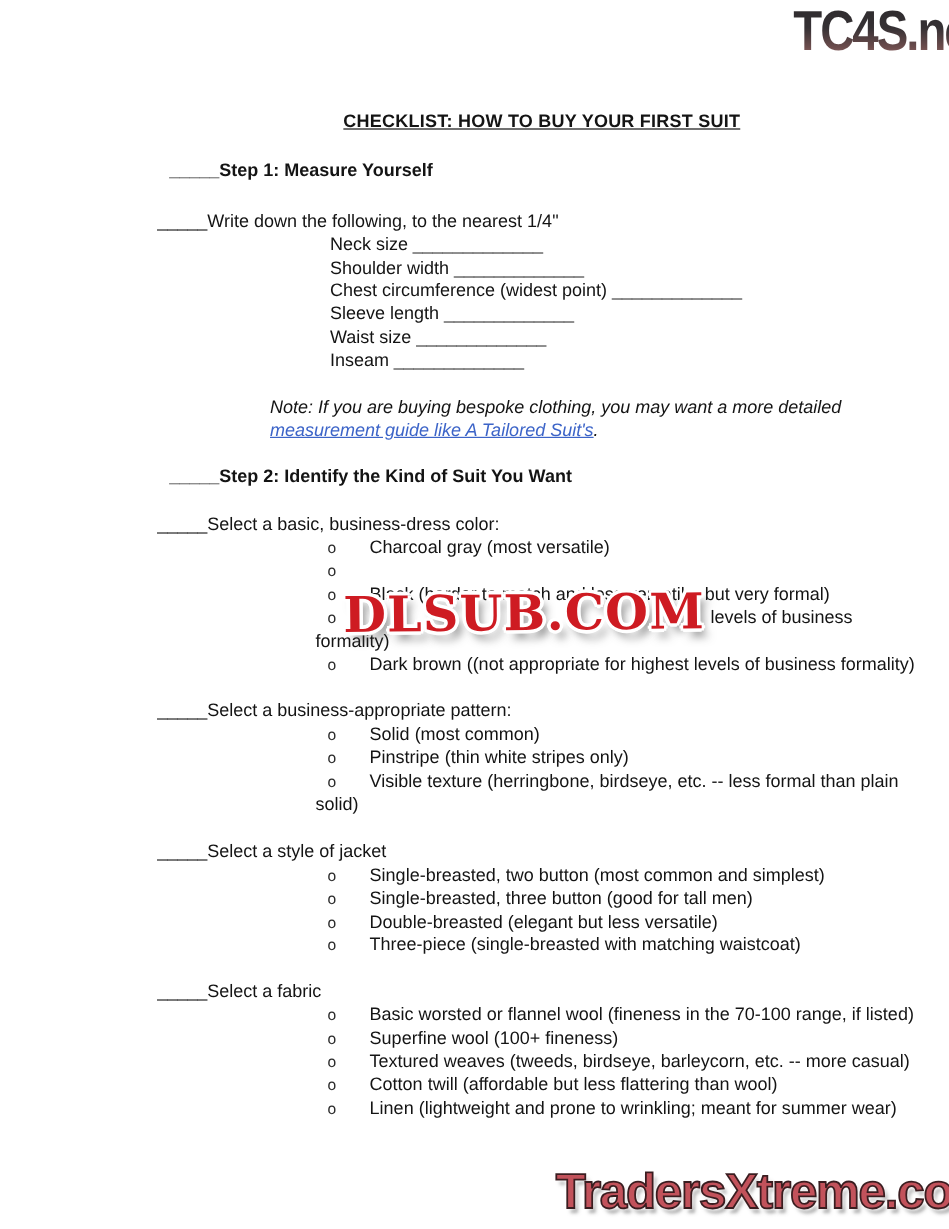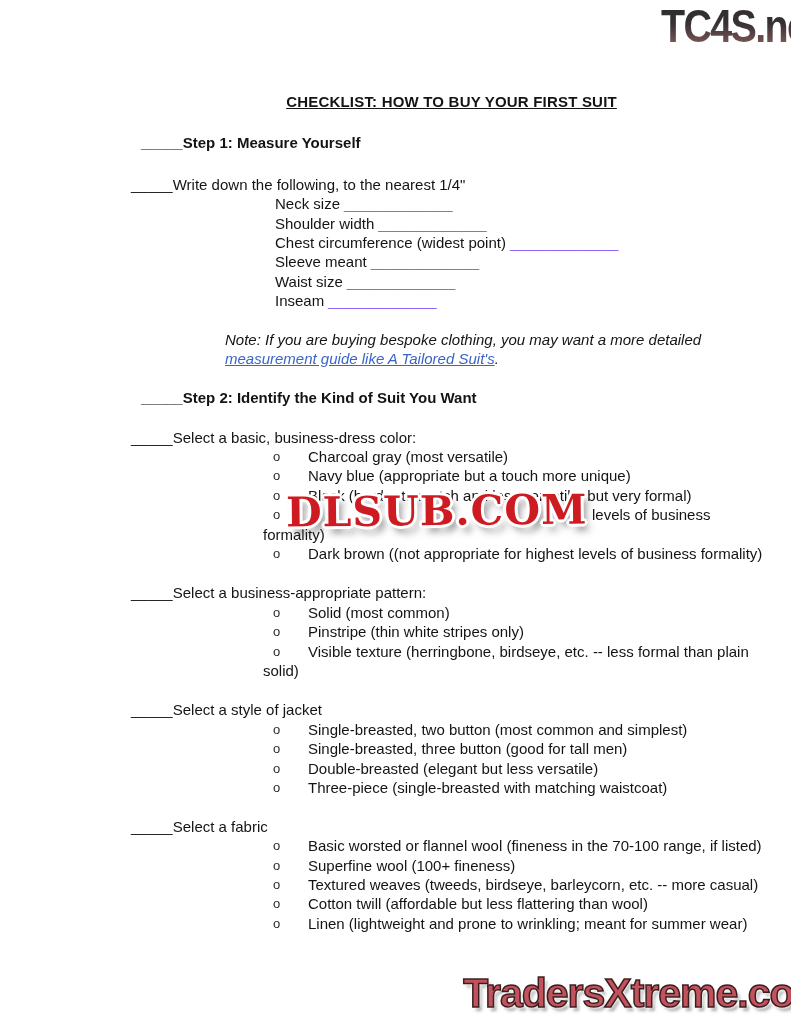--- a/index.html
+++ b/index.html
@@ -13,21 +13,21 @@
     color:#141414;
     margin-left:40px;
   }
   .content{padding-top:92px;}
   .line{height:19.4px;line-height:19.4px;white-space:pre;padding-left:32px;}
   .title-line{text-align:center;font-weight:bold;text-decoration:underline;letter-spacing:.2px;}
   .step-line{padding-left:101px;font-weight:bold;}
   .step-line .blank{font-weight:bold;}
   .task-line{padding-left:91px;}
   .field-line{padding-left:235px;}
-  .field-line .blank{margin-left:4px;color:#8b5cf6;}
+  .field-line .blank{margin-left:4px;color:#404040;}
   .option-line{position:relative;padding-left:268px;}
   .option-line .marker{position:absolute;left:233px;top:0;color:#2b2b2b;font-size:13px;}
   .wrap-line{padding-left:223px;}
   .obscured-line{padding-left:552px;}
   .note-line{padding-left:185px;font-style:italic;}
   .note-link{color:#3c64c8;text-decoration:underline;cursor:pointer;}
   .mt22{margin-top:22px;}
   .mt19{margin-top:19px;}
   .mt20{margin-top:20px;}
   .mt195{margin-top:19.5px;}
@@ -78,32 +78,32 @@
 
     <div class="line title-line">CHECKLIST: HOW TO BUY YOUR FIRST SUIT</div>
 
     <div class="line step-line mt22"><span class="blank">_____</span><span>Step 1: Measure Yourself</span></div>
 
     <div class="line task-line mt22"><span class="blank">_____</span><span>Write down the following, to the nearest 1/4"</span></div>
 
     <div class="line field-line"><span>Neck size</span><span class="blank">_____________</span></div>
     <div class="line field-line"><span>Shoulder width</span><span class="blank">_____________</span></div>
     <div class="line field-line"><span>Chest circumference (widest point)</span><span class="blank">_____________</span></div>
-    <div class="line field-line"><span>Sleeve meant</span><span class="blank">_____________</span></div>
+    <div class="line field-line"><span>Sleeve length</span><span class="blank">_____________</span></div>
     <div class="line field-line"><span>Waist size</span><span class="blank">_____________</span></div>
     <div class="line field-line"><span>Inseam</span><span class="blank">_____________</span></div>
 
     <div class="line note-line mt19">Note: If you are buying bespoke clothing, you may want a more detailed</div>
     <div class="line note-line"><span class="note-link">measurement guide like A Tailored Suit's</span><span>.</span></div>
 
     <div class="line step-line mt20"><span class="blank">_____</span><span>Step 2: Identify the Kind of Suit You Want</span></div>
 
     <div class="line task-line mt20"><span class="blank">_____</span><span>Select a basic, business-dress color:</span></div>
     <div class="line option-line"><span class="marker">o</span><span>Charcoal gray (most versatile)</span></div>
-    <div class="line option-line"><span class="marker">o</span><span>Navy blue (appropriate but a touch more unique)</span></div>
+    <div class="line option-line"><span class="marker">o</span></div>
     <div class="line option-line"><span class="marker">o</span><span>Black (harder to match and less versatile, but very formal)</span></div>
     <div class="line obscured-line option-line" style="padding-left:552px"><span class="marker">o</span><span>levels of business</span></div>
     <div class="line wrap-line">formality)</div>
     <div class="line option-line"><span class="marker">o</span><span>Dark brown ((not appropriate for highest levels of business formality)</span></div>
 
     <div class="line task-line mt20"><span class="blank">_____</span><span>Select a business-appropriate pattern:</span></div>
     <div class="line option-line"><span class="marker">o</span><span>Solid (most common)</span></div>
     <div class="line option-line"><span class="marker">o</span><span>Pinstripe (thin white stripes only)</span></div>
     <div class="line option-line"><span class="marker">o</span><span>Visible texture (herringbone, birdseye, etc. -- less formal than plain</span></div>
     <div class="line wrap-line">solid)</div>

